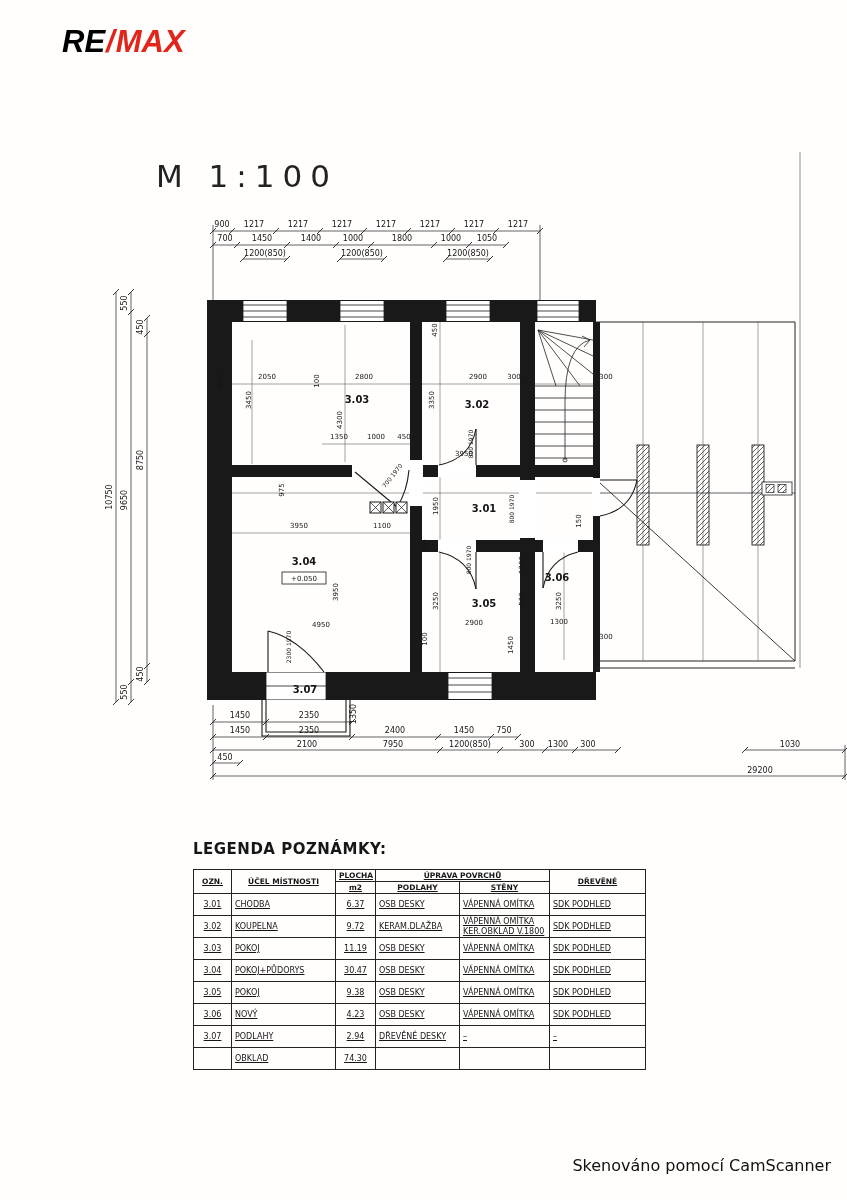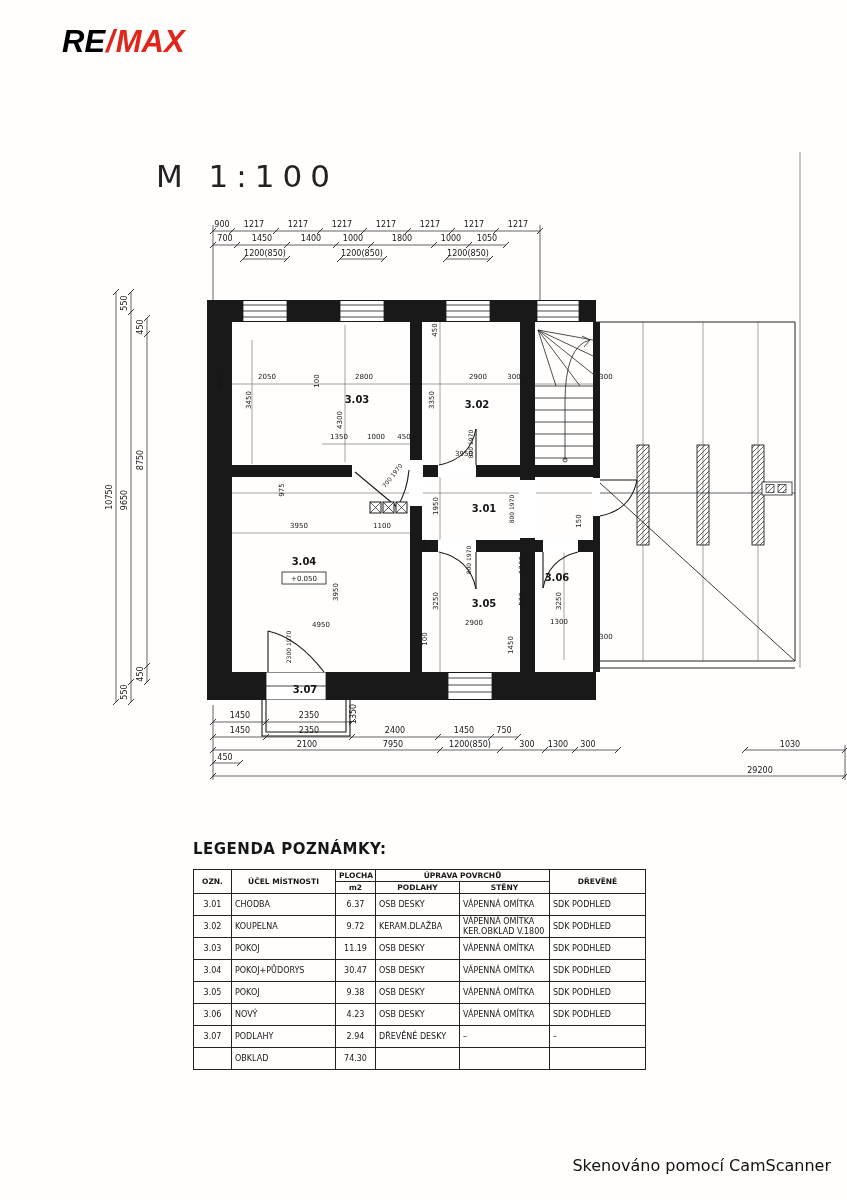--- a/index.html
+++ b/index.html
@@ -14,21 +14,21 @@
   .title2{position:absolute;left:156px;top:122px;font-size:31px;letter-spacing:8px;color:#222;margin-top:36px;}
   svg.plan{position:absolute;left:0;top:0;}
   svg text{fill:#161616;font-family:"DejaVu Sans",sans-serif;text-anchor:middle;}
   .dim{font-size:8px;}
   .dim2{font-size:7px;}
   .door{font-size:6px;}
   .room{font-size:10px;font-weight:bold;}
   .lvl{font-size:7px;}
   .legend{position:absolute;left:193px;top:840px;width:470px;}
   .legend-title{font-size:15px;font-weight:bold;letter-spacing:0.5px;margin-bottom:11px;}
-  table.lg{border-collapse:collapse;table-layout:fixed;width:452px;}
+  table.lg{border-collapse:collapse;table-layout:fixed;width:452px;text-decoration:underline;}
   table.lg th,table.lg td{border:1px solid #232323;padding:1px 3px;vertical-align:middle;overflow:hidden;}
   table.lg th{font-size:7.5px;font-weight:bold;text-align:center;}
   table.lg td{font-size:8px;height:19px;}
   td.sm{font-size:6.3px;}
   td.ctr{text-align:center;}
   td.pre{white-space:pre-line;line-height:1.15;}
   .footer{position:absolute;right:16px;top:1156px;font-size:16px;color:#111;}
 </style>
 </head>
 <body>

